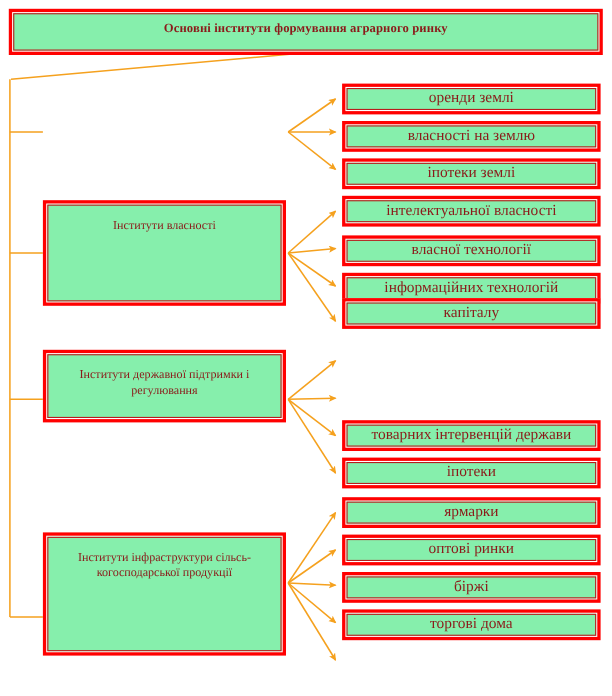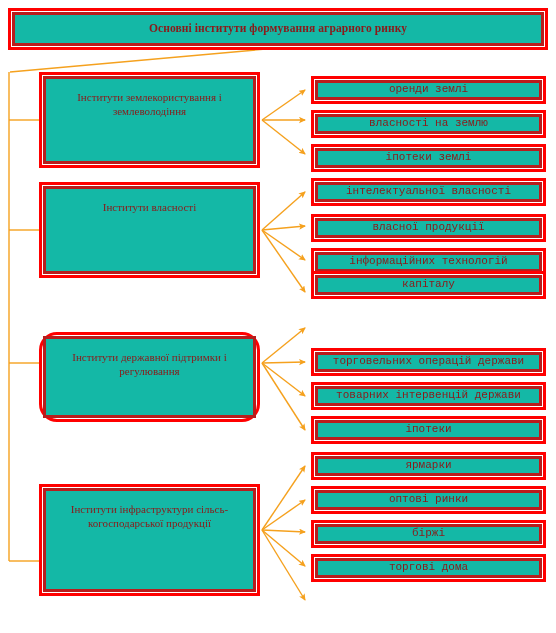--- a/index.html
+++ b/index.html
@@ -31,22 +31,22 @@
     position: absolute;
     box-sizing: border-box;
     background: #ffffff;
     border: 3px solid #ff0000;
     padding: 1px;
   }
   .dbox .inner {
     box-sizing: border-box;
     width: 100%;
     height: 100%;
-    border: 3px solid #b91c1c;
-    background: #14b8a6;
+    border: 1px solid #b91c1c;
+    background: #86efac;
     display: flex;
     align-items: flex-start;
     justify-content: center;
   }
   .dbox .label {
     display: block;
     text-align: center;
     color: #8b1a1a;
     line-height: 1.25;
     white-space: pre-line;
@@ -74,35 +74,34 @@
   }
   .cat-box .inner { align-items: flex-start; }
   .cat-box .label {
     font-size: 11px;
     padding-top: 12px;
     padding-left: 8px;
     padding-right: 8px;
   }
   #cat-box-0 { top: 72px;  height: 96px; }
   #cat-box-1 { top: 182px; height: 96px; font-family: Liberation Serif, serif; }
-  #cat-box-2 { top: 332px; height: 90px; border-radius: 18px; }
+  #cat-box-2 { top: 318px; height: 66px; }
   #cat-box-3 { top: 484px; height: 112px; }
 
   
   .item-box {
     left: 311px;
     width: 235px;
     height: 28px;
   }
   .item-box .inner { align-items: center; }
   .item-box .label {
-    font-size: 11px;
+    font-size: 14px;
     width: 100%;
     padding: 0 4px;
-    font-family: Liberation Mono, monospace;
   }
 </style>
 </head>
 <body>
 
 <div id="diagram-root">
 
   <svg id="connector-layer" viewBox="0 0 556 633" width="556" height="633" aria-hidden="true">
     <defs>
       <marker id="arrowhead" markerWidth="7" markerHeight="7" refX="6" refY="3.2" orient="auto" markerUnits="userSpaceOnUse">
@@ -145,26 +144,20 @@
       <path d="M262,530 L305,600"></path>
     </g>
   </svg>
 
   <div class="dbox" id="title-box">
     <div class="inner">
       <span class="label">Основні інститути формування аграрного  ринку</span>
     </div>
   </div>
 
-  <div class="dbox cat-box" id="cat-box-0">
-    <div class="inner">
-      <span class="label">Інститути землекористування і
-землеволодіння</span>
-    </div>
-  </div>
   <div class="dbox cat-box" id="cat-box-1">
     <div class="inner">
       <span class="label">Інститути власності</span>
     </div>
   </div>
   <div class="dbox cat-box" id="cat-box-2">
     <div class="inner">
       <span class="label">Інститути державної підтримки і
 регулювання</span>
     </div>
@@ -192,39 +185,34 @@
     </div>
   </div>
 
   <div class="dbox item-box" style="top:178px">
     <div class="inner">
       <span class="label">інтелектуальної власності</span>
     </div>
   </div>
   <div class="dbox item-box" style="top:214px">
     <div class="inner">
-      <span class="label">власної продукції</span>
+      <span class="label">власної технології</span>
     </div>
   </div>
   <div class="dbox item-box" style="top:248px">
     <div class="inner">
       <span class="label">інформаційних технологій</span>
     </div>
   </div>
   <div class="dbox item-box" style="top:271px">
     <div class="inner">
       <span class="label">капіталу</span>
     </div>
   </div>
 
-  <div class="dbox item-box" style="top:348px">
-    <div class="inner">
-      <span class="label">торговельних операцій держави</span>
-    </div>
-  </div>
   <div class="dbox item-box" style="top:382px">
     <div class="inner">
       <span class="label">товарних інтервенцій держави</span>
     </div>
   </div>
   <div class="dbox item-box" style="top:416px">
     <div class="inner">
       <span class="label">іпотеки</span>
     </div>
   </div>

